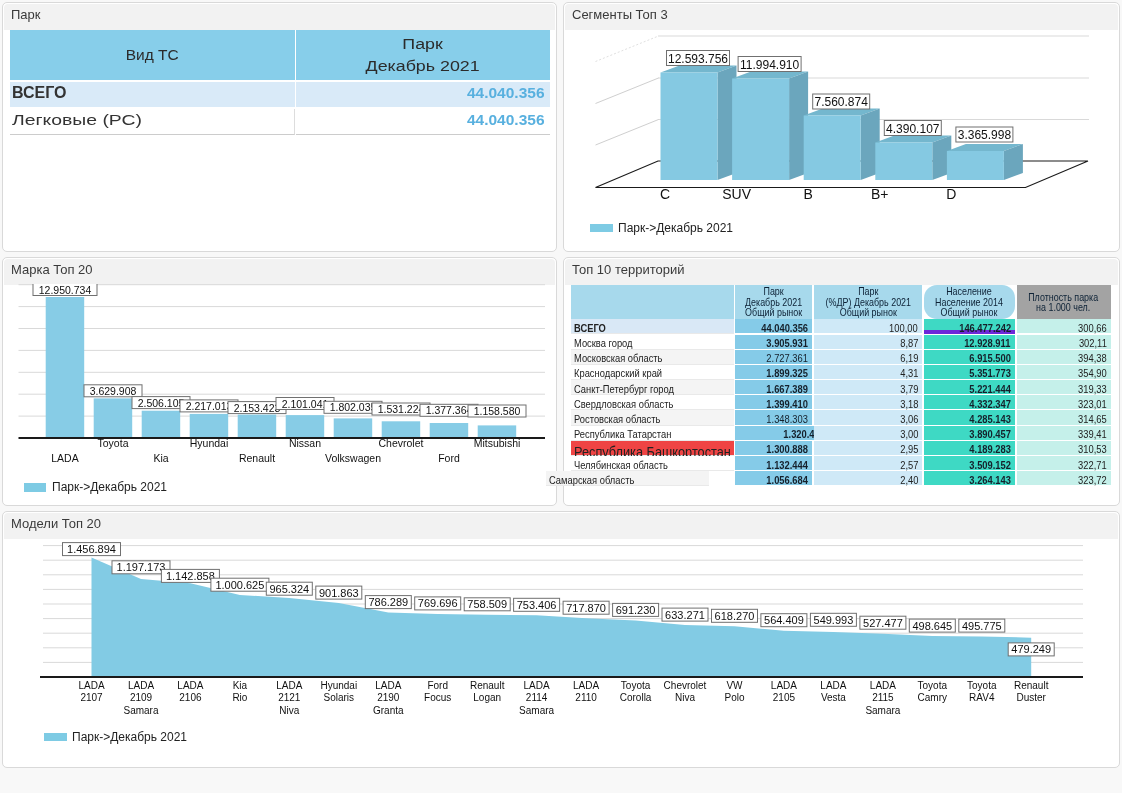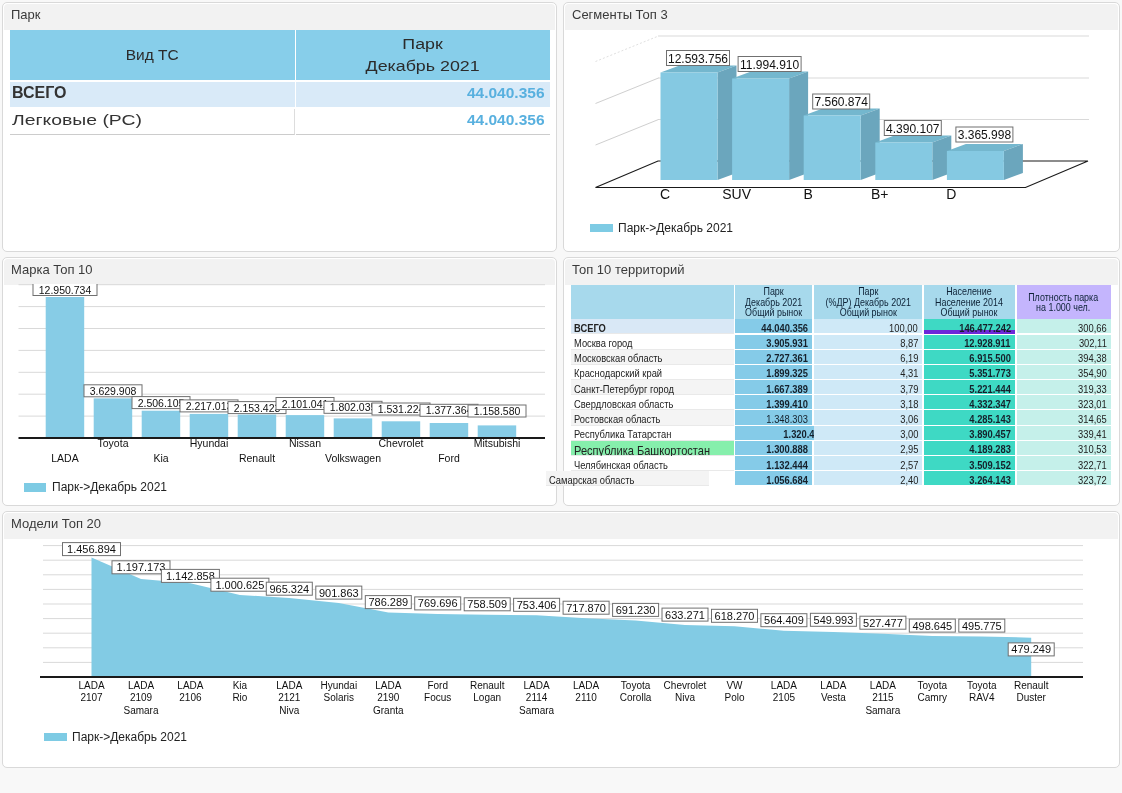--- a/index.html
+++ b/index.html
@@ -12,21 +12,21 @@
 <div class="panel" style="left:2px;top:2px;width:555px;height:250px;">
     <div class="ph"></div>
     <div class="pt">Парк</div>
   </div>
 <div class="panel" style="left:563px;top:2px;width:557px;height:250px;">
     <div class="ph"></div>
     <div class="pt">Сегменты Топ 3</div>
   </div>
 <div class="panel" style="left:2px;top:257px;width:555px;height:249px;">
     <div class="ph"></div>
-    <div class="pt">Марка Топ 10</div>
+    <div class="pt">Марка Топ 20</div>
   </div>
 <div class="panel" style="left:563px;top:257px;width:557px;height:249px;">
     <div class="ph"></div>
     <div class="pt">Топ 10 территорий</div>
   </div>
 <div class="panel" style="left:2px;top:511px;width:1118px;height:257px;">
     <div class="ph"></div>
     <div class="pt">Модели Топ 20</div>
   </div>
 <div class="abs" style="left:10.0px;top:30.0px;width:284.5px;height:50.0px;background:#87ceea;display:flex;align-items:center;justify-content:center;font-size:15.5px;color:#2b2b2b;">Вид ТС</div>
@@ -134,38 +134,38 @@
   </svg>
 <div class="abs" style="left:571.0px;top:285.0px;width:163.0px;height:34.0px;background:#a7d9ec;display:flex;align-items:center;justify-content:center;font-size:10.5px;line-height:10.5px;color:#0d2236;text-align:center;">
     <div style="transform:scaleX(0.85);white-space:nowrap;"></div>
   </div>
 <div class="abs" style="left:735.0px;top:285.0px;width:77.0px;height:34.0px;background:#a7d9ec;display:flex;align-items:center;justify-content:center;font-size:10.5px;line-height:10.5px;color:#0d2236;text-align:center;">
     <div style="transform:scaleX(0.85);white-space:nowrap;">Парк<br>Декабрь 2021<br>Общий рынок</div>
   </div>
 <div class="abs" style="left:814.0px;top:285.0px;width:108.0px;height:34.0px;background:#a7d9ec;display:flex;align-items:center;justify-content:center;font-size:10.5px;line-height:10.5px;color:#0d2236;text-align:center;">
     <div style="transform:scaleX(0.85);white-space:nowrap;">Парк<br>(%ДР) Декабрь 2021<br>Общий рынок</div>
   </div>
-<div class="abs" style="left:924.0px;top:285.0px;width:90.5px;height:34.0px;background:#a7d9ec;display:flex;align-items:center;justify-content:center;font-size:10.5px;line-height:10.5px;color:#0d2236;text-align:center;">
+<div class="abs" style="left:924.0px;top:285.0px;width:90.5px;height:34.0px;background:#a7d9ec;display:flex;align-items:center;justify-content:center;font-size:10.5px;line-height:10.5px;color:#0d2236;text-align:center;border-radius:13px;">
     <div style="transform:scaleX(0.85);white-space:nowrap;">Население<br>Население 2014<br>Общий рынок</div>
   </div>
-<div class="abs" style="left:1016.5px;top:285.0px;width:94.0px;height:34.0px;background:#c4b5fd;display:flex;align-items:center;justify-content:center;font-size:10.5px;line-height:10.5px;color:#0d2236;text-align:center;">
+<div class="abs" style="left:1016.5px;top:285.0px;width:94.0px;height:34.0px;background:#a3a3a3;display:flex;align-items:center;justify-content:center;font-size:10.5px;line-height:10.5px;color:#0d2236;text-align:center;">
     <div style="transform:scaleX(0.85);white-space:nowrap;">Плотность парка<br>на 1.000 чел.</div>
   </div>
 <div class="abs" style="left:571.0px;top:319.3px;width:163.0px;height:15.2px;background:#d9e8f6;font-size:11px;color:#222;padding:2.5px 0 0 3px;border-bottom:1px solid #e9e9e9;font-weight:bold;"><span style="display:inline-block;transform:scaleX(0.85);transform-origin:left center;white-space:nowrap;">ВСЕГО</span></div>
 <div class="abs" style="left:735.0px;top:319.3px;width:77.0px;height:15.2px;background:#85cbe8;font-size:11px;color:#15202b;font-weight:bold;text-align:right;padding:2.5px 4px 0 0;border-bottom:1px solid #fff;"><span style="display:inline-block;transform:scaleX(0.85);transform-origin:right center;white-space:nowrap;">44.040.356</span></div>
 <div class="abs" style="left:814.0px;top:319.3px;width:108.0px;height:15.2px;background:#cfe9f7;font-size:11px;color:#222;text-align:right;padding:2.5px 4px 0 0;border-bottom:1px solid #fff;"><span style="display:inline-block;transform:scaleX(0.85);transform-origin:right center;white-space:nowrap;">100,00</span></div>
 <div class="abs" style="left:924.0px;top:319.3px;width:91px;height:15.2px;background:#3ed9c4;font-size:11px;color:#15202b;font-weight:bold;text-align:right;padding:2.5px 4px 0 0;border-bottom:4px solid #6d28d9;"><span style="display:inline-block;transform:scaleX(0.85);transform-origin:right center;white-space:nowrap;">146.477.242</span></div>
 <div class="abs" style="left:1016.5px;top:319.3px;width:94.0px;height:15.2px;background:#c5f0ea;font-size:11px;color:#222;text-align:right;padding:2.5px 4px 0 0;border-bottom:1px solid #fff;"><span style="display:inline-block;transform:scaleX(0.85);transform-origin:right center;white-space:nowrap;">300,66</span></div>
 <div class="abs" style="left:571.0px;top:334.5px;width:163.0px;height:15.2px;background:#ffffff;font-size:11px;color:#222;padding:2.5px 0 0 3px;border-bottom:1px solid #e9e9e9;"><span style="display:inline-block;transform:scaleX(0.85);transform-origin:left center;white-space:nowrap;">Москва город</span></div>
 <div class="abs" style="left:735.0px;top:334.5px;width:77.0px;height:15.2px;background:#85cbe8;font-size:11px;color:#15202b;font-weight:bold;text-align:right;padding:2.5px 4px 0 0;border-bottom:1px solid #fff;"><span style="display:inline-block;transform:scaleX(0.85);transform-origin:right center;white-space:nowrap;">3.905.931</span></div>
 <div class="abs" style="left:814.0px;top:334.5px;width:108.0px;height:15.2px;background:#cfe9f7;font-size:11px;color:#222;text-align:right;padding:2.5px 4px 0 0;border-bottom:1px solid #fff;"><span style="display:inline-block;transform:scaleX(0.85);transform-origin:right center;white-space:nowrap;">8,87</span></div>
 <div class="abs" style="left:924.0px;top:334.5px;width:90.5px;height:15.2px;background:#3ed9c4;font-size:11px;color:#15202b;font-weight:bold;text-align:right;padding:2.5px 4px 0 0;border-bottom:1px solid #fff;"><span style="display:inline-block;transform:scaleX(0.85);transform-origin:right center;white-space:nowrap;">12.928.911</span></div>
 <div class="abs" style="left:1016.5px;top:334.5px;width:94.0px;height:15.2px;background:#c5f0ea;font-size:11px;color:#222;text-align:right;padding:2.5px 4px 0 0;border-bottom:1px solid #fff;"><span style="display:inline-block;transform:scaleX(0.85);transform-origin:right center;white-space:nowrap;">302,11</span></div>
 <div class="abs" style="left:571.0px;top:349.7px;width:163.0px;height:15.2px;background:#f4f4f4;font-size:11px;color:#222;padding:2.5px 0 0 3px;border-bottom:1px solid #e9e9e9;"><span style="display:inline-block;transform:scaleX(0.85);transform-origin:left center;white-space:nowrap;">Московская область</span></div>
-<div class="abs" style="left:735.0px;top:349.7px;width:77.0px;height:15.2px;background:#85cbe8;font-size:11px;color:#15202b;font-weight:bold;text-align:right;padding:2.5px 4px 0 0;border-bottom:1px solid #fff;"><span style="display:inline-block;transform:scaleX(0.85);transform-origin:right center;white-space:nowrap;">2.727.361</span></div>
+<div class="abs" style="left:735.0px;top:349.7px;width:77.0px;height:15.2px;background:#85cbe8;font-size:11px;color:#15202b;font-weight:normal;text-align:right;padding:2.5px 4px 0 0;border-bottom:1px solid #fff;"><span style="display:inline-block;transform:scaleX(0.85);transform-origin:right center;white-space:nowrap;">2.727.361</span></div>
 <div class="abs" style="left:814.0px;top:349.7px;width:108.0px;height:15.2px;background:#cfe9f7;font-size:11px;color:#222;text-align:right;padding:2.5px 4px 0 0;border-bottom:1px solid #fff;"><span style="display:inline-block;transform:scaleX(0.85);transform-origin:right center;white-space:nowrap;">6,19</span></div>
 <div class="abs" style="left:924.0px;top:349.7px;width:90.5px;height:15.2px;background:#3ed9c4;font-size:11px;color:#15202b;font-weight:bold;text-align:right;padding:2.5px 4px 0 0;border-bottom:1px solid #fff;"><span style="display:inline-block;transform:scaleX(0.85);transform-origin:right center;white-space:nowrap;">6.915.500</span></div>
 <div class="abs" style="left:1016.5px;top:349.7px;width:94.0px;height:15.2px;background:#c5f0ea;font-size:11px;color:#222;text-align:right;padding:2.5px 4px 0 0;border-bottom:1px solid #fff;"><span style="display:inline-block;transform:scaleX(0.85);transform-origin:right center;white-space:nowrap;">394,38</span></div>
 <div class="abs" style="left:571.0px;top:364.9px;width:163.0px;height:15.2px;background:#ffffff;font-size:11px;color:#222;padding:2.5px 0 0 3px;border-bottom:1px solid #e9e9e9;"><span style="display:inline-block;transform:scaleX(0.85);transform-origin:left center;white-space:nowrap;">Краснодарский край</span></div>
 <div class="abs" style="left:735.0px;top:364.9px;width:77.0px;height:15.2px;background:#85cbe8;font-size:11px;color:#15202b;font-weight:bold;text-align:right;padding:2.5px 4px 0 0;border-bottom:1px solid #fff;"><span style="display:inline-block;transform:scaleX(0.85);transform-origin:right center;white-space:nowrap;">1.899.325</span></div>
 <div class="abs" style="left:814.0px;top:364.9px;width:108.0px;height:15.2px;background:#cfe9f7;font-size:11px;color:#222;text-align:right;padding:2.5px 4px 0 0;border-bottom:1px solid #fff;"><span style="display:inline-block;transform:scaleX(0.85);transform-origin:right center;white-space:nowrap;">4,31</span></div>
 <div class="abs" style="left:924.0px;top:364.9px;width:90.5px;height:15.2px;background:#3ed9c4;font-size:11px;color:#15202b;font-weight:bold;text-align:right;padding:2.5px 4px 0 0;border-bottom:1px solid #fff;"><span style="display:inline-block;transform:scaleX(0.85);transform-origin:right center;white-space:nowrap;">5.351.773</span></div>
 <div class="abs" style="left:1016.5px;top:364.9px;width:94.0px;height:15.2px;background:#c5f0ea;font-size:11px;color:#222;text-align:right;padding:2.5px 4px 0 0;border-bottom:1px solid #fff;"><span style="display:inline-block;transform:scaleX(0.85);transform-origin:right center;white-space:nowrap;">354,90</span></div>
 <div class="abs" style="left:571.0px;top:380.1px;width:163.0px;height:15.2px;background:#f4f4f4;font-size:11px;color:#222;padding:2.5px 0 0 3px;border-bottom:1px solid #e9e9e9;"><span style="display:inline-block;transform:scaleX(0.85);transform-origin:left center;white-space:nowrap;">Санкт-Петербург город</span></div>
 <div class="abs" style="left:735.0px;top:380.1px;width:77.0px;height:15.2px;background:#85cbe8;font-size:11px;color:#15202b;font-weight:bold;text-align:right;padding:2.5px 4px 0 0;border-bottom:1px solid #fff;"><span style="display:inline-block;transform:scaleX(0.85);transform-origin:right center;white-space:nowrap;">1.667.389</span></div>
@@ -180,21 +180,21 @@
 <div class="abs" style="left:571.0px;top:410.4px;width:163.0px;height:15.2px;background:#f4f4f4;font-size:11px;color:#222;padding:2.5px 0 0 3px;border-bottom:1px solid #e9e9e9;"><span style="display:inline-block;transform:scaleX(0.85);transform-origin:left center;white-space:nowrap;">Ростовская область</span></div>
 <div class="abs" style="left:735.0px;top:410.4px;width:77.0px;height:15.2px;background:#85cbe8;font-size:11px;color:#15202b;font-weight:normal;text-align:right;padding:2.5px 4px 0 0;border-bottom:1px solid #fff;"><span style="display:inline-block;transform:scaleX(0.85);transform-origin:right center;white-space:nowrap;">1.348.303</span></div>
 <div class="abs" style="left:814.0px;top:410.4px;width:108.0px;height:15.2px;background:#cfe9f7;font-size:11px;color:#222;text-align:right;padding:2.5px 4px 0 0;border-bottom:1px solid #fff;"><span style="display:inline-block;transform:scaleX(0.85);transform-origin:right center;white-space:nowrap;">3,06</span></div>
 <div class="abs" style="left:924.0px;top:410.4px;width:90.5px;height:15.2px;background:#3ed9c4;font-size:11px;color:#15202b;font-weight:bold;text-align:right;padding:2.5px 4px 0 0;border-bottom:1px solid #fff;"><span style="display:inline-block;transform:scaleX(0.85);transform-origin:right center;white-space:nowrap;">4.285.143</span></div>
 <div class="abs" style="left:1016.5px;top:410.4px;width:94.0px;height:15.2px;background:#c5f0ea;font-size:11px;color:#222;text-align:right;padding:2.5px 4px 0 0;border-bottom:1px solid #fff;"><span style="display:inline-block;transform:scaleX(0.85);transform-origin:right center;white-space:nowrap;">314,65</span></div>
 <div class="abs" style="left:571.0px;top:425.6px;width:163.0px;height:15.2px;background:#ffffff;font-size:11px;color:#222;padding:2.5px 0 0 3px;border-bottom:1px solid #e9e9e9;"><span style="display:inline-block;transform:scaleX(0.85);transform-origin:left center;white-space:nowrap;">Республика Татарстан</span></div>
 <div class="abs" style="left:735.0px;top:425.6px;width:94px;height:15.2px;background:#85cbe8;font-size:11px;color:#15202b;font-weight:bold;text-align:right;padding:2.5px 4px 0 0;border-bottom:1px solid #fff;"><span style="display:inline-block;transform:scaleX(0.85);transform-origin:right center;white-space:nowrap;">1.320.451</span></div>
 <div class="abs" style="left:814.0px;top:425.6px;width:108.0px;height:15.2px;background:#cfe9f7;font-size:11px;color:#222;text-align:right;padding:2.5px 4px 0 0;border-bottom:1px solid #fff;"><span style="display:inline-block;transform:scaleX(0.85);transform-origin:right center;white-space:nowrap;">3,00</span></div>
 <div class="abs" style="left:924.0px;top:425.6px;width:90.5px;height:15.2px;background:#3ed9c4;font-size:11px;color:#15202b;font-weight:bold;text-align:right;padding:2.5px 4px 0 0;border-bottom:1px solid #fff;"><span style="display:inline-block;transform:scaleX(0.85);transform-origin:right center;white-space:nowrap;">3.890.457</span></div>
 <div class="abs" style="left:1016.5px;top:425.6px;width:94.0px;height:15.2px;background:#c5f0ea;font-size:11px;color:#222;text-align:right;padding:2.5px 4px 0 0;border-bottom:1px solid #fff;"><span style="display:inline-block;transform:scaleX(0.85);transform-origin:right center;white-space:nowrap;">339,41</span></div>
-<div class="abs" style="left:571.0px;top:440.8px;width:163.0px;height:15.2px;background:#86efac;font-size:13px;color:#222;padding:2.5px 0 0 3px;border-bottom:1px solid #e9e9e9;"><span style="display:inline-block;transform:scaleX(0.85);transform-origin:left center;white-space:nowrap;">Республика Башкортостан</span></div>
+<div class="abs" style="left:571.0px;top:440.8px;width:163.0px;height:15.2px;background:#ef4444;font-size:15px;color:#222;padding:2.5px 0 0 3px;border-bottom:1px solid #e9e9e9;"><span style="display:inline-block;transform:scaleX(0.85);transform-origin:left center;white-space:nowrap;">Республика Башкортостан</span></div>
 <div class="abs" style="left:735.0px;top:440.8px;width:77.0px;height:15.2px;background:#85cbe8;font-size:11px;color:#15202b;font-weight:bold;text-align:right;padding:2.5px 4px 0 0;border-bottom:1px solid #fff;"><span style="display:inline-block;transform:scaleX(0.85);transform-origin:right center;white-space:nowrap;">1.300.888</span></div>
 <div class="abs" style="left:814.0px;top:440.8px;width:108.0px;height:15.2px;background:#cfe9f7;font-size:11px;color:#222;text-align:right;padding:2.5px 4px 0 0;border-bottom:1px solid #fff;"><span style="display:inline-block;transform:scaleX(0.85);transform-origin:right center;white-space:nowrap;">2,95</span></div>
 <div class="abs" style="left:924.0px;top:440.8px;width:90.5px;height:15.2px;background:#3ed9c4;font-size:11px;color:#15202b;font-weight:bold;text-align:right;padding:2.5px 4px 0 0;border-bottom:1px solid #fff;"><span style="display:inline-block;transform:scaleX(0.85);transform-origin:right center;white-space:nowrap;">4.189.283</span></div>
 <div class="abs" style="left:1016.5px;top:440.8px;width:94.0px;height:15.2px;background:#c5f0ea;font-size:11px;color:#222;text-align:right;padding:2.5px 4px 0 0;border-bottom:1px solid #fff;"><span style="display:inline-block;transform:scaleX(0.85);transform-origin:right center;white-space:nowrap;">310,53</span></div>
 <div class="abs" style="left:571.0px;top:456.0px;width:163.0px;height:15.2px;background:#ffffff;font-size:11px;color:#222;padding:2.5px 0 0 3px;border-bottom:1px solid #e9e9e9;"><span style="display:inline-block;transform:scaleX(0.85);transform-origin:left center;white-space:nowrap;">Челябинская область</span></div>
 <div class="abs" style="left:735.0px;top:456.0px;width:77.0px;height:15.2px;background:#85cbe8;font-size:11px;color:#15202b;font-weight:bold;text-align:right;padding:2.5px 4px 0 0;border-bottom:1px solid #fff;"><span style="display:inline-block;transform:scaleX(0.85);transform-origin:right center;white-space:nowrap;">1.132.444</span></div>
 <div class="abs" style="left:814.0px;top:456.0px;width:108.0px;height:15.2px;background:#cfe9f7;font-size:11px;color:#222;text-align:right;padding:2.5px 4px 0 0;border-bottom:1px solid #fff;"><span style="display:inline-block;transform:scaleX(0.85);transform-origin:right center;white-space:nowrap;">2,57</span></div>
 <div class="abs" style="left:924.0px;top:456.0px;width:90.5px;height:15.2px;background:#3ed9c4;font-size:11px;color:#15202b;font-weight:bold;text-align:right;padding:2.5px 4px 0 0;border-bottom:1px solid #fff;"><span style="display:inline-block;transform:scaleX(0.85);transform-origin:right center;white-space:nowrap;">3.509.152</span></div>
 <div class="abs" style="left:1016.5px;top:456.0px;width:94.0px;height:15.2px;background:#c5f0ea;font-size:11px;color:#222;text-align:right;padding:2.5px 4px 0 0;border-bottom:1px solid #fff;"><span style="display:inline-block;transform:scaleX(0.85);transform-origin:right center;white-space:nowrap;">322,71</span></div>
 <div class="abs" style="left:546px;top:471.2px;width:163.0px;height:15.2px;background:#f4f4f4;font-size:11px;color:#222;padding:2.5px 0 0 3px;border-bottom:1px solid #e9e9e9;"><span style="display:inline-block;transform:scaleX(0.85);transform-origin:left center;white-space:nowrap;">Самарская область</span></div>

